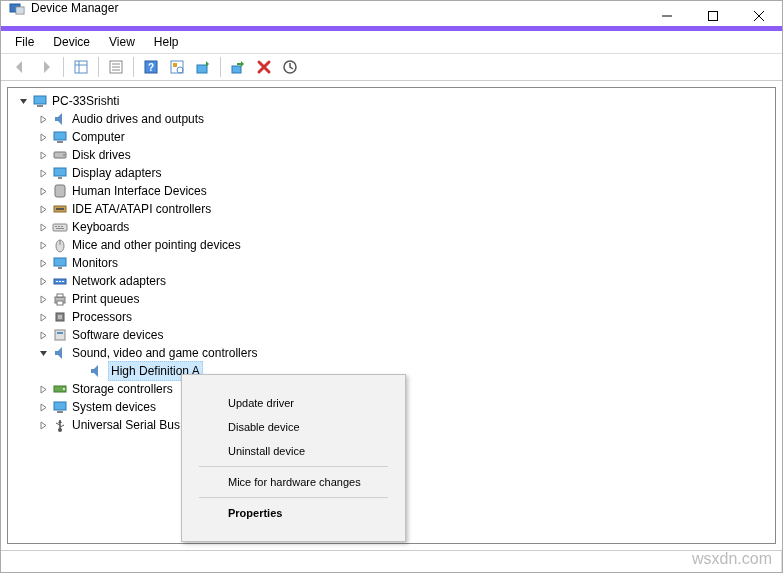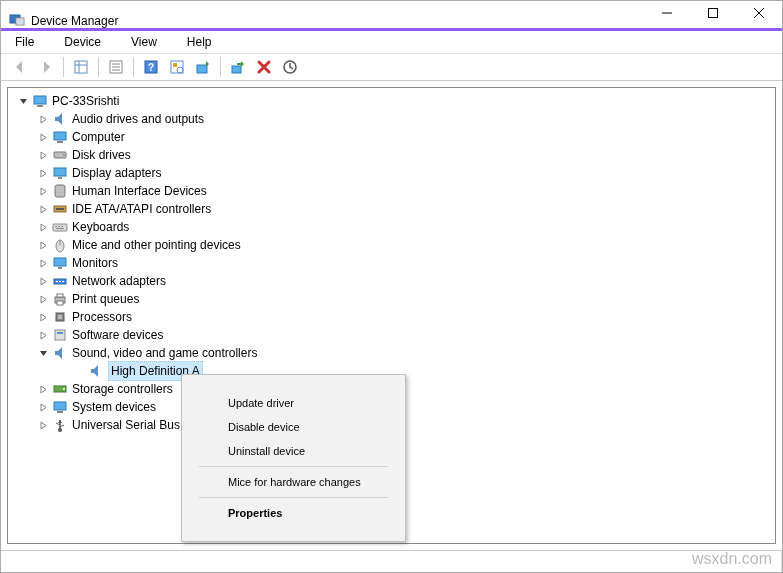--- a/index.html
+++ b/index.html
@@ -1,23 +1,23 @@
 <!DOCTYPE html>
 <html><head>
 <meta charset="utf-8">
 <style>
 * { box-sizing: border-box; font-family: "Segoe UI", Tahoma, sans-serif; }
 body { margin: 0; background: #fff; }
 .window { width: 783px; height: 573px; border: 1px solid #aaa; display: flex; flex-direction: column; position: relative; background: #fff; }
-.titlebar { height: 30px; display: flex; align-items: flex-end; padding: 0 0 0 8px; border-bottom: 3px solid #8b5cf6; }
+.titlebar { height: 30px; display: flex; align-items: flex-start; padding: 0 0 0 8px; border-bottom: 5px solid #8b5cf6; }
 .titlebar .icon { width: 16px; height: 16px; margin-right: 6px; }
 .titlebar .title { font-size: 12px; flex: 1; }
 .titlebar .winbtns { display: flex; }
 .titlebar .winbtn { width: 46px; height: 30px; display: flex; align-items: center; justify-content: center; font-size: 14px; font-family: sans-serif; }
-.menubar { height: 22px; display: flex; align-items: center; padding: 0 6px; font-size: 12px; gap: 14px; }
+.menubar { height: 22px; display: flex; align-items: center; padding: 0 6px; font-size: 12px; gap: 3px; }
 .menubar .menuitem { padding: 2px 8px; }
 .toolbar { height: 28px; display: flex; align-items: center; padding: 2px 6px; border-top: 1px solid #ddd; border-bottom: 1px solid #ccc; gap: 0px; }
 .toolbar .tb { width: 26px; height: 24px; display: flex; align-items: center; justify-content: center; border: 1px solid transparent; }
 .toolbar .sep { width: 1px; height: 20px; background: #ccc; margin: 0 4px; }
 .toolbar svg { width: 16px; height: 16px; }
 .content { flex: 1; display: flex; }
 .tree { flex: 1; border: 1px solid #888; margin: 6px; padding: 4px 0 0 4px; overflow: auto; font-size: 12px; position: relative; }
 .node { display: flex; align-items: center; height: 18px; line-height: 18px; padding-right: 8px; }
 .lvl0 { padding-left: 4px; }
 .lvl1 { padding-left: 24px; }

